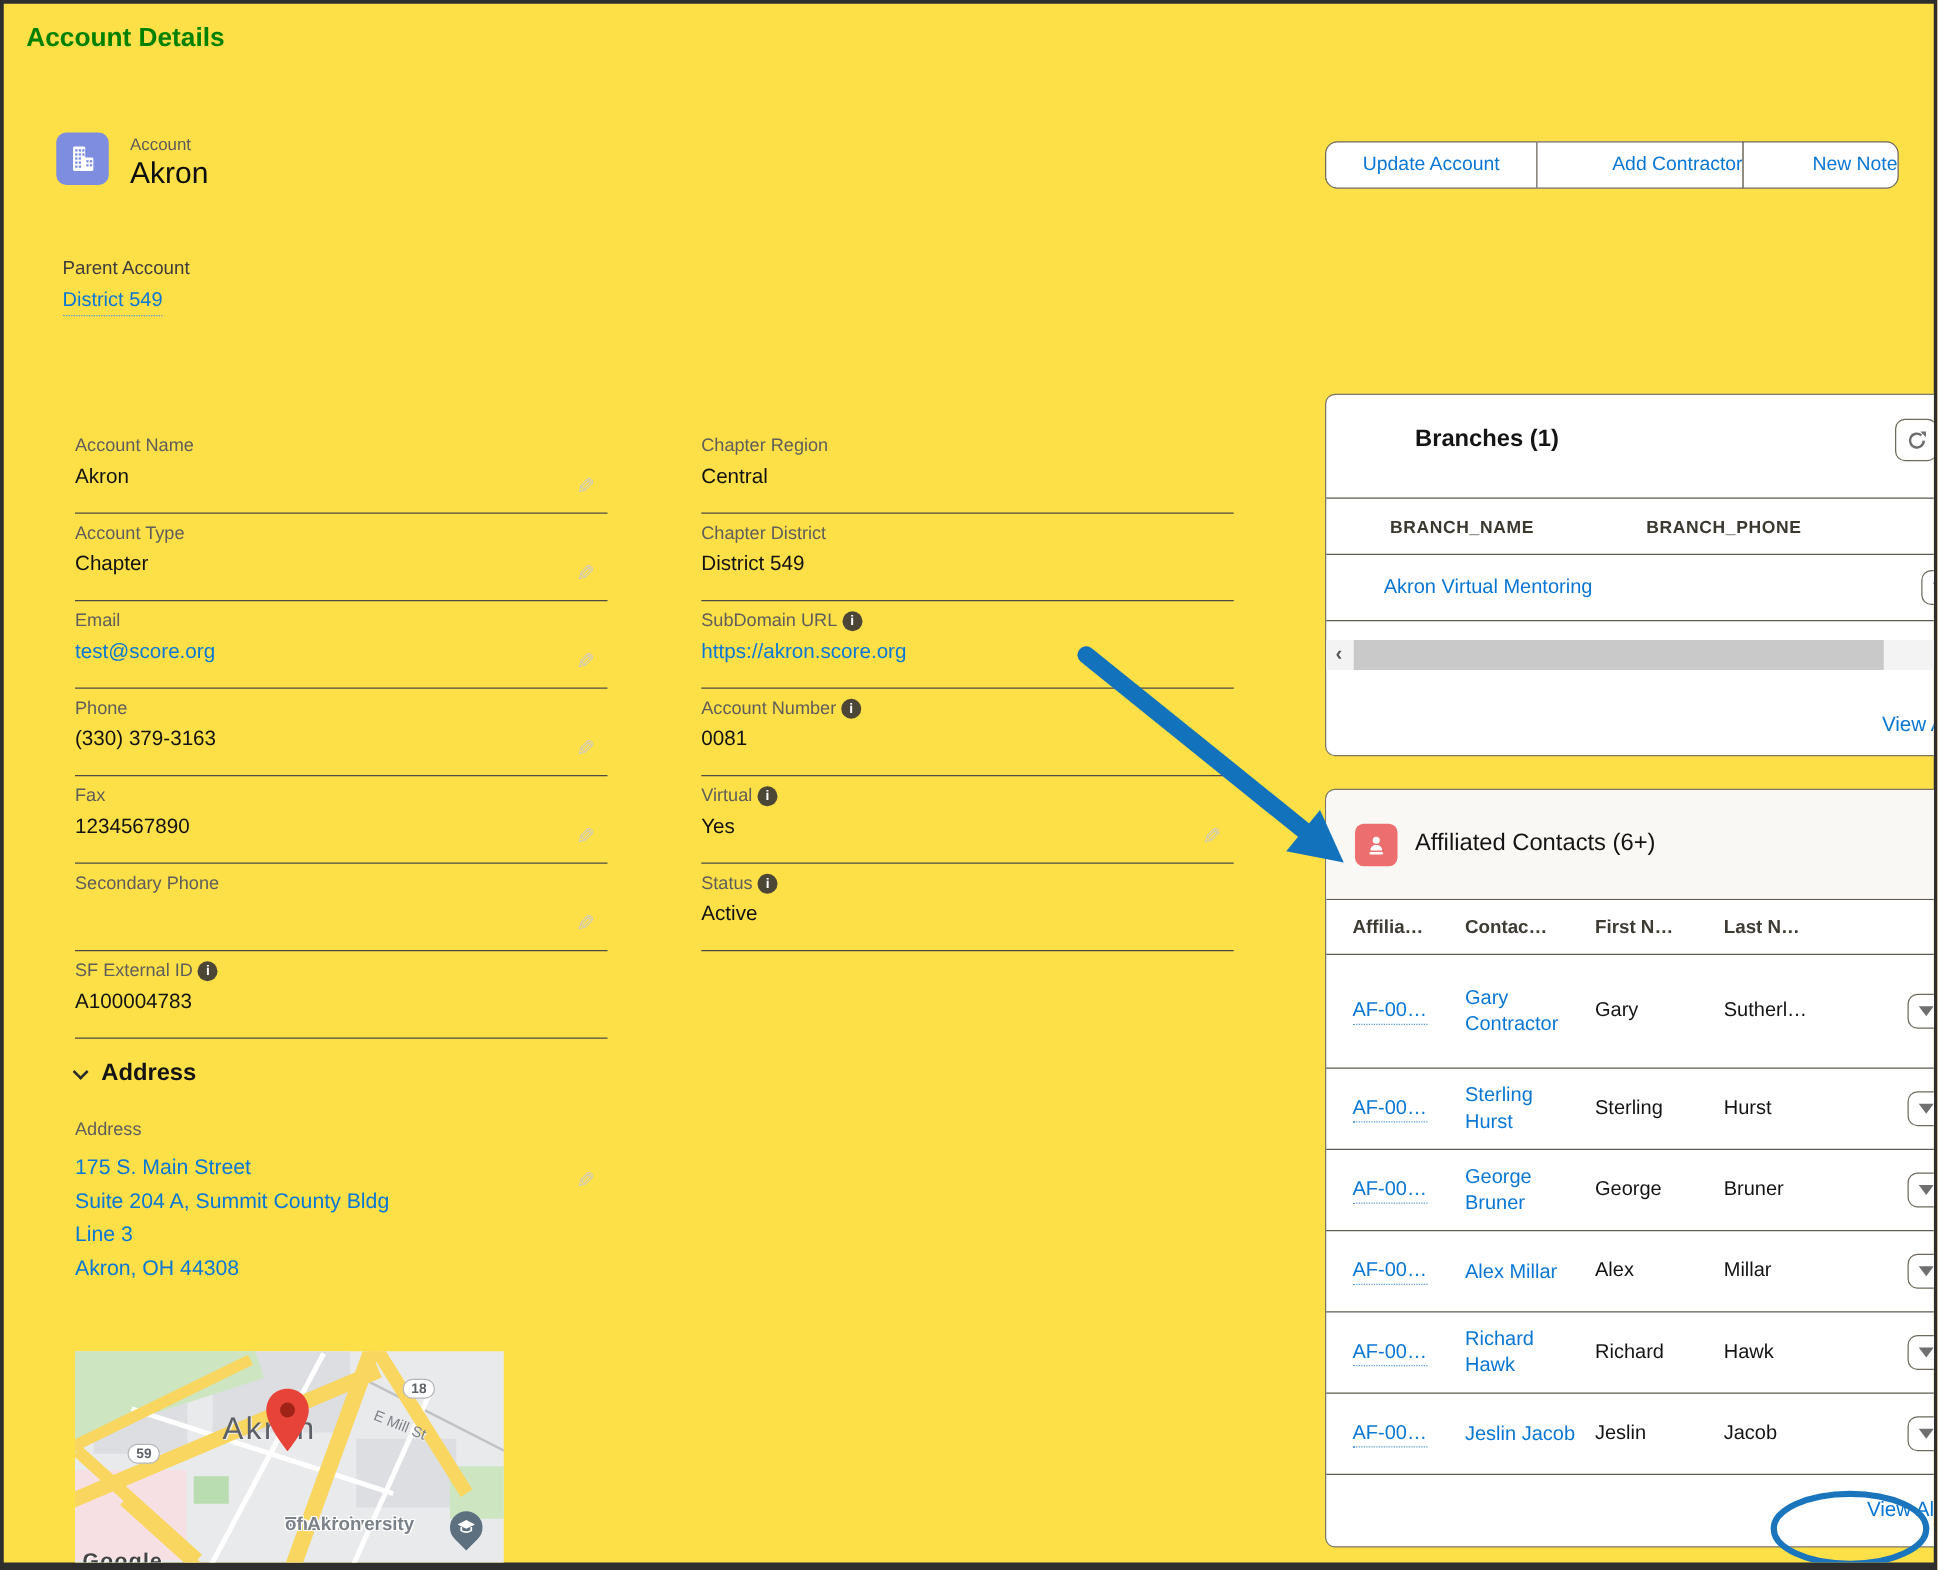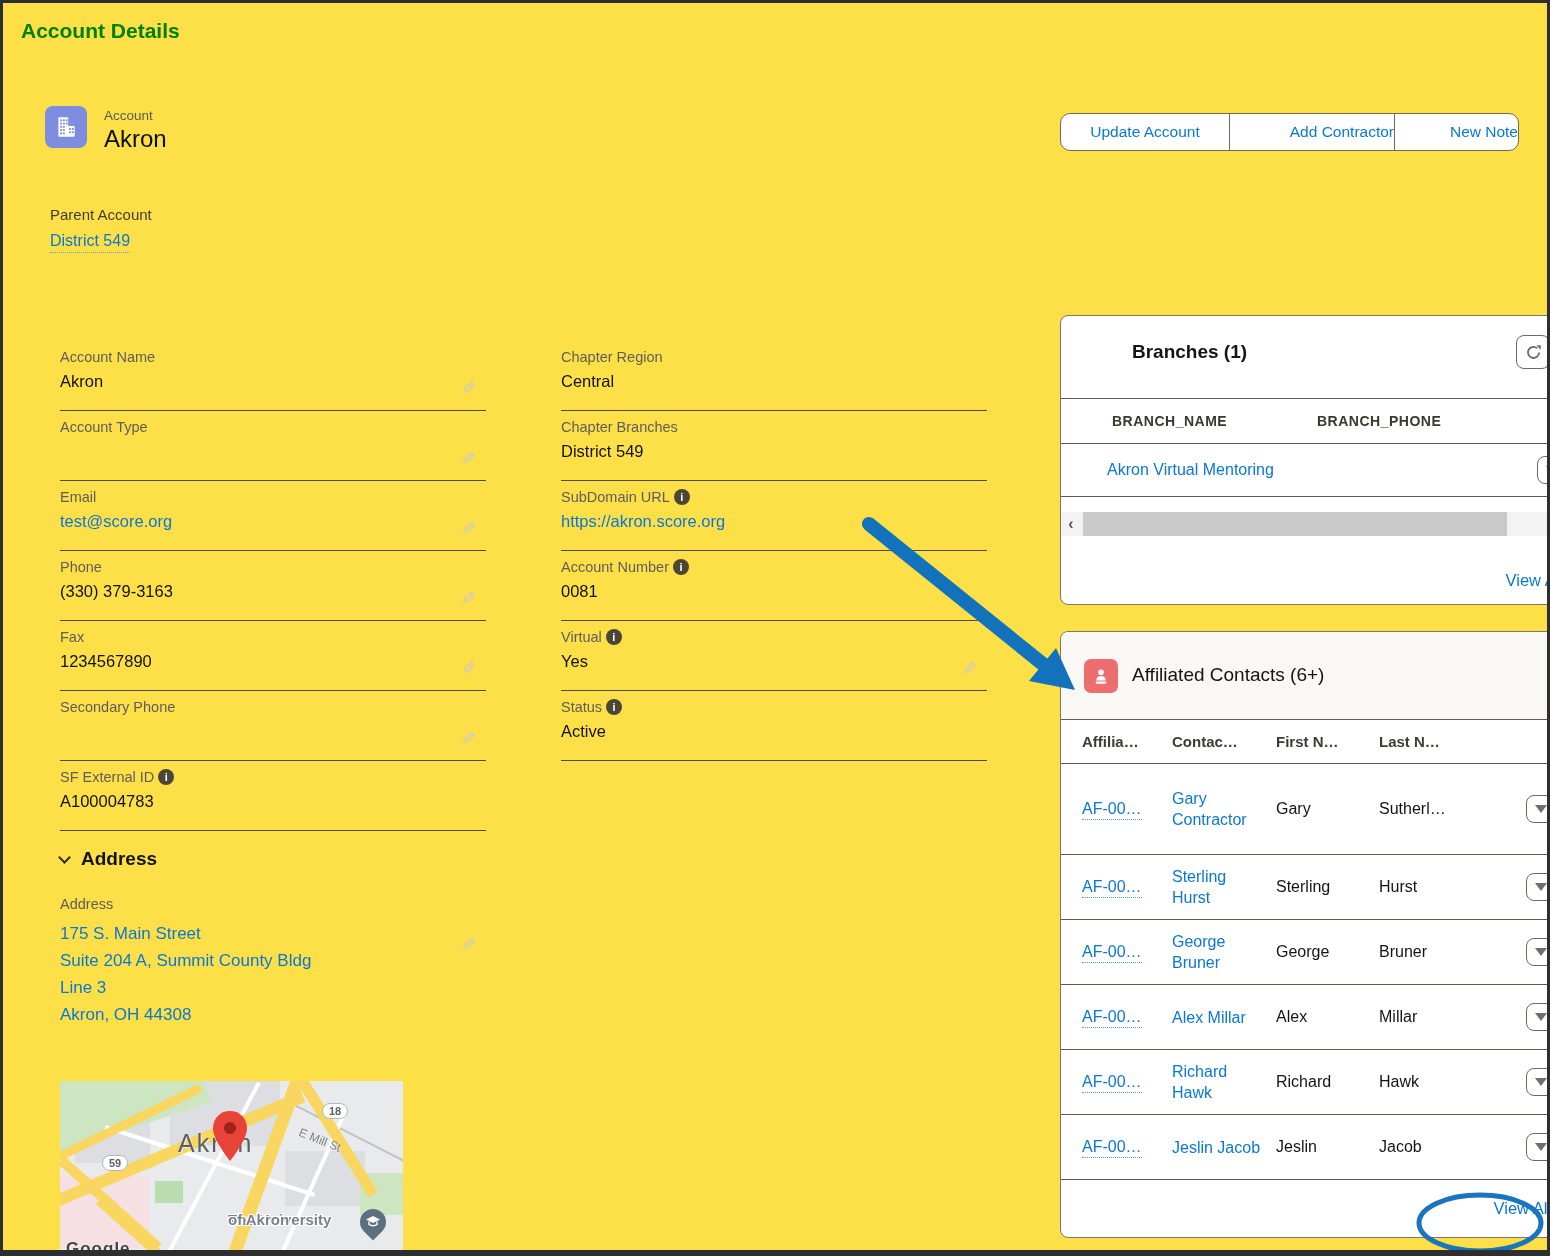--- a/index.html
+++ b/index.html
@@ -173,20 +173,21 @@
   </div>
 
   <div class="col col-left">
     <div class="field">
       <div class="flabel">Account Name</div>
       <div class="fvalue">Akron</div>
       <span class="pencil"></span>
     </div>
     <div class="field">
       <div class="flabel">Account Type</div>
+      <div class="fvalue">Chapter</div>
       <span class="pencil"></span>
     </div>
     <div class="field">
       <div class="flabel">Email</div>
       <div class="fvalue link">test@score.org</div>
       <span class="pencil"></span>
     </div>
     <div class="field">
       <div class="flabel">Phone</div>
       <div class="fvalue">(330) 379-3163</div>
@@ -210,21 +211,21 @@
       <div class="fvalue">A100004783</div>
     </div>
   </div>
 
   <div class="col col-right">
     <div class="field">
       <div class="flabel">Chapter Region</div>
       <div class="fvalue">Central</div>
     </div>
     <div class="field">
-      <div class="flabel">Chapter Branches</div>
+      <div class="flabel">Chapter District</div>
       <div class="fvalue">District 549</div>
     </div>
     <div class="field">
       <div class="flabel">
         <span>SubDomain URL</span>
         <span class="info-ic"></span>
       </div>
       <div class="fvalue link">https://akron.score.org</div>
     </div>
     <div class="field">

